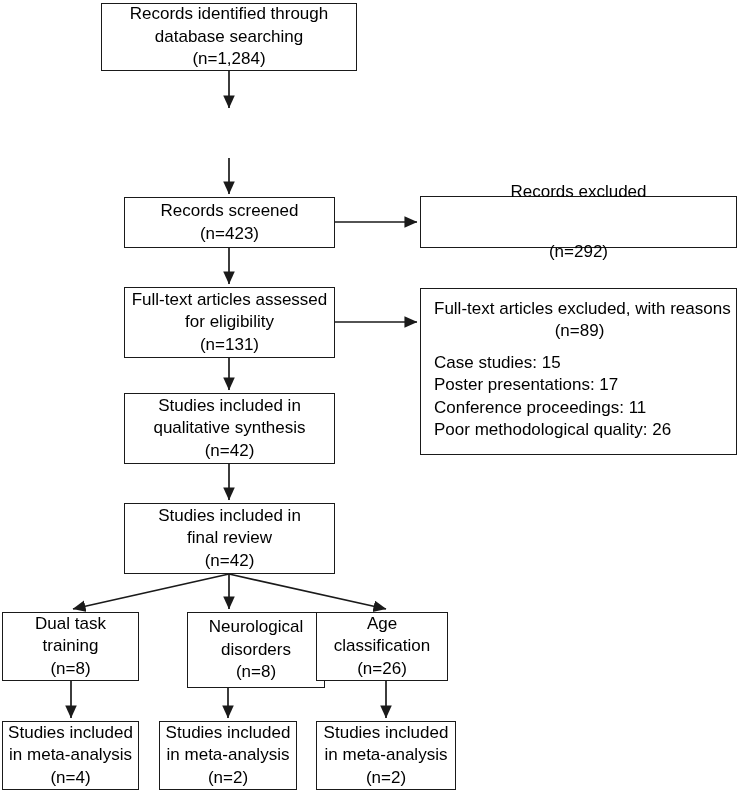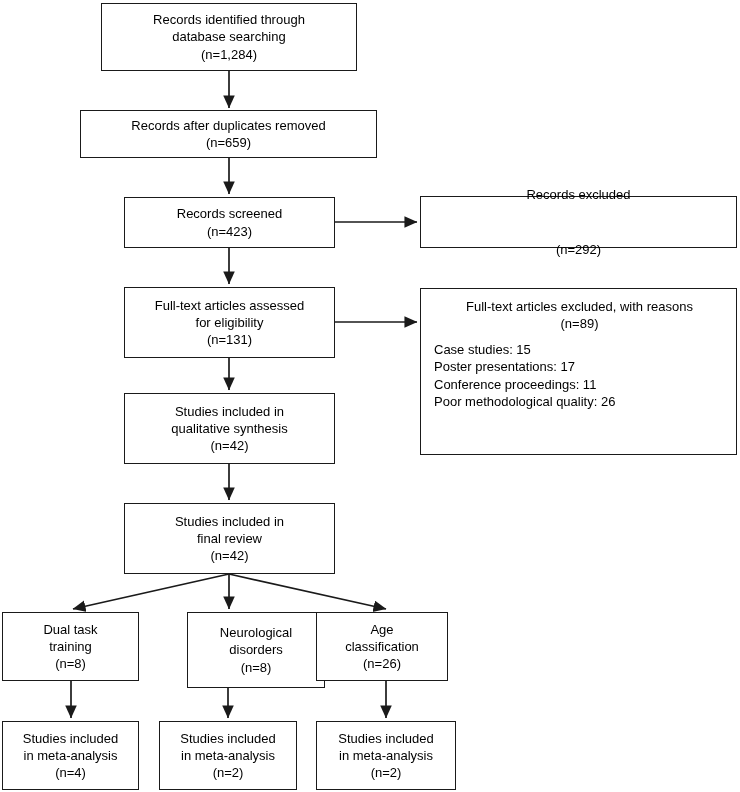--- a/index.html
+++ b/index.html
@@ -32,21 +32,21 @@
     position: absolute;
     box-sizing: border-box;
     border: 1.6px solid #1a1a1a;
     background: #ffffff;
     display: flex;
     flex-direction: column;
     align-items: center;
     justify-content: center;
     text-align: center;
     color: #000000;
-    font-size: 13px;
+    font-size: 17px;
     line-height: 1.32;
     padding: 2px 5px;
   }
   .node .line {
     display: block;
     white-space: nowrap;
   }
   .node.reasons {
     align-items: stretch;
     justify-content: flex-start;
@@ -93,24 +93,20 @@
       <line x1="386" y1="681" x2="386" y2="718"></line>
     </g>
   </svg>
 
   <div class="node" style="left:101px; top:3px; width:256px; height:68px;">
     <span class="line">Records identified through</span>
     <span class="line">database searching</span>
     <span class="line">(n=1,284)</span>
   </div>
 
-  <div class="node" style="left:80px; top:110px; width:297px; height:48px;">
-    <span class="line">Records after duplicates removed</span>
-    <span class="line">(n=659)</span>
-  </div>
 
   <div class="node" style="left:124px; top:197px; width:211px; height:51px;">
     <span class="line">Records screened</span>
     <span class="line">(n=423)</span>
   </div>
 
   <div class="node" style="left:420px; top:196px; width:317px; height:52px;gap:37px;">
     <span class="line">Records excluded</span>
     <span class="line">(n=292)</span>
   </div>

